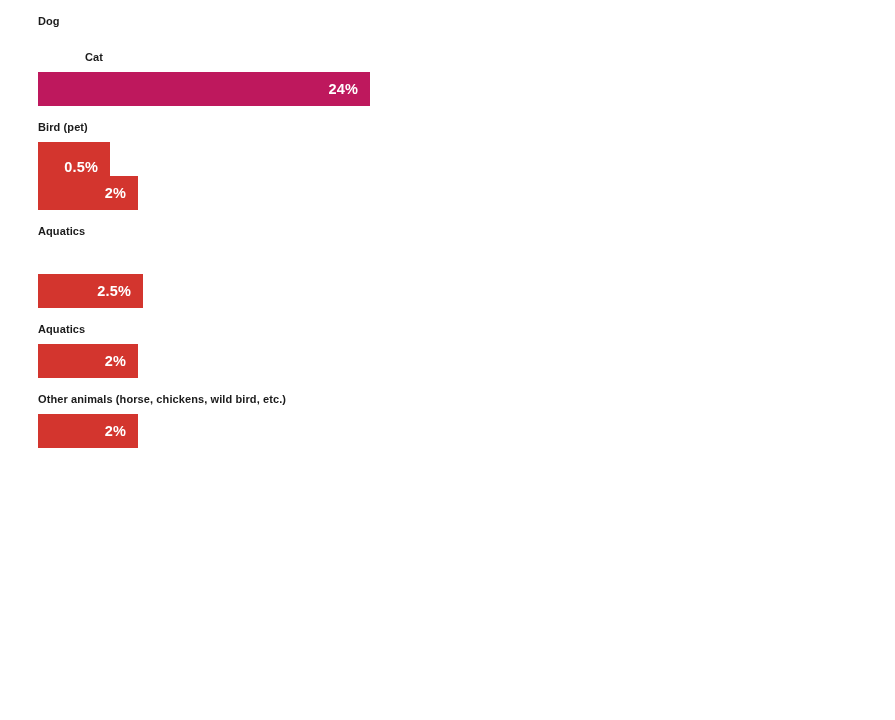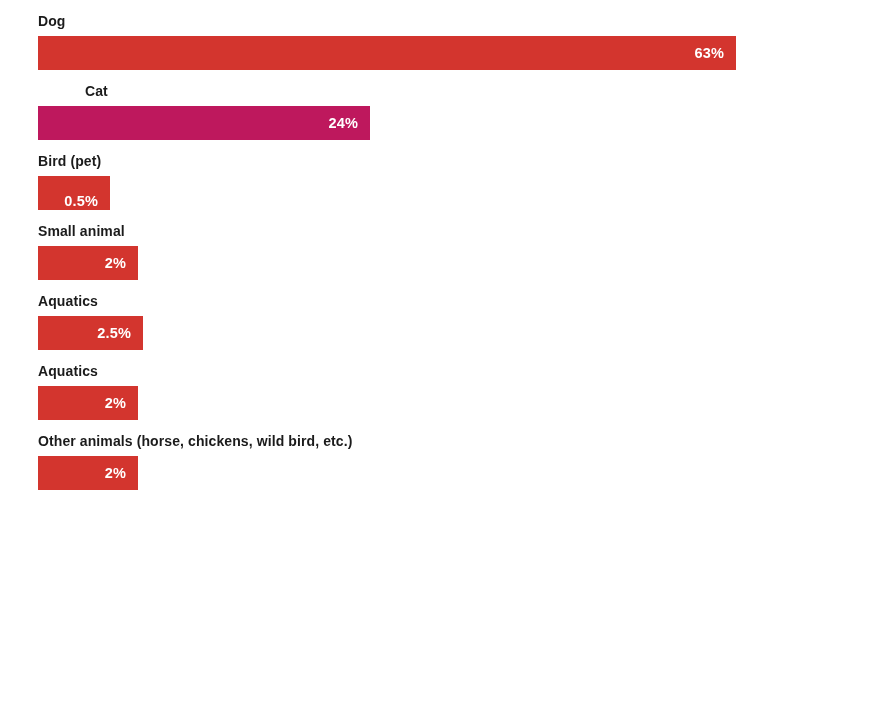--- a/index.html
+++ b/index.html
@@ -23,21 +23,21 @@
     padding-left: 38px;
     padding-top: 0px;
   }
   .bar-group {
     position: relative;
     margin: 0;
     padding: 0;
   }
   .bar-label {
     display: block;
-    font-size: 14px;
+    font-size: 11px;
     font-weight: bold;
     line-height: 17px;
     color: #1b1b1b;
     letter-spacing: 0.1px;
     white-space: nowrap;
     padding-top: 13px;
     padding-bottom: 6px;
   }
   .bar-track {
     position: relative;
@@ -63,25 +63,20 @@
     white-space: nowrap;
   }
 </style>
 </head>
 <body style="background: rgb(255, 255, 255);">
 
 <div id="chart-root">
 
   <div class="bar-group">
     <span class="bar-label" style="color: rgb(27, 27, 27);">Dog</span>
-    <div class="bar-track">
-      <div class="bar-fill" style="width: 698px; background: rgb(211, 53, 46);">
-        <span class="bar-value" style="color: rgb(255, 255, 255);">63%</span>
-      </div>
-    </div>
   </div>
 
   <div class="bar-group">
     <span class="bar-label" style="color: rgb(27, 27, 27); margin-left: 47px;">Cat</span>
     <div class="bar-track">
       <div class="bar-fill" style="width: 332px; background: #be185d;">
         <span class="bar-value" style="color: rgb(255, 255, 255);">24%</span>
       </div>
     </div>
   </div>
@@ -89,32 +84,31 @@
   <div class="bar-group">
     <span class="bar-label" style="color: rgb(27, 27, 27);">Bird (pet)</span>
     <div class="bar-track">
       <div class="bar-fill" style="width: 72px; background: rgb(211, 53, 46);">
         <span class="bar-value" style="color: rgb(255, 255, 255); margin-top: 16px;">0.5%</span>
       </div>
     </div>
   </div>
 
   <div class="bar-group">
-    <span class="bar-label" style="color: rgb(27, 27, 27);">Small animal</span>
     <div class="bar-track">
       <div class="bar-fill" style="width: 100px; background: rgb(211, 53, 46);">
         <span class="bar-value" style="color: rgb(255, 255, 255);">2%</span>
       </div>
     </div>
   </div>
 
   <div class="bar-group">
     <span class="bar-label" style="color: rgb(27, 27, 27);">Aquatics</span>
     <div class="bar-track">
-      <div class="bar-fill" style="width: 105px; background: rgb(211, 53, 46);">
+      <div class="bar-fill" style="width: 105px; background: rgb(211, 53, 46); margin-top: 28px;">
         <span class="bar-value" style="color: rgb(255, 255, 255);">2.5%</span>
       </div>
     </div>
   </div>
 
   <div class="bar-group">
     <span class="bar-label" style="color: rgb(27, 27, 27);">Aquatics</span>
     <div class="bar-track">
       <div class="bar-fill" style="width: 100px; background: rgb(211, 53, 46);">
         <span class="bar-value" style="color: rgb(255, 255, 255);">2%</span>

